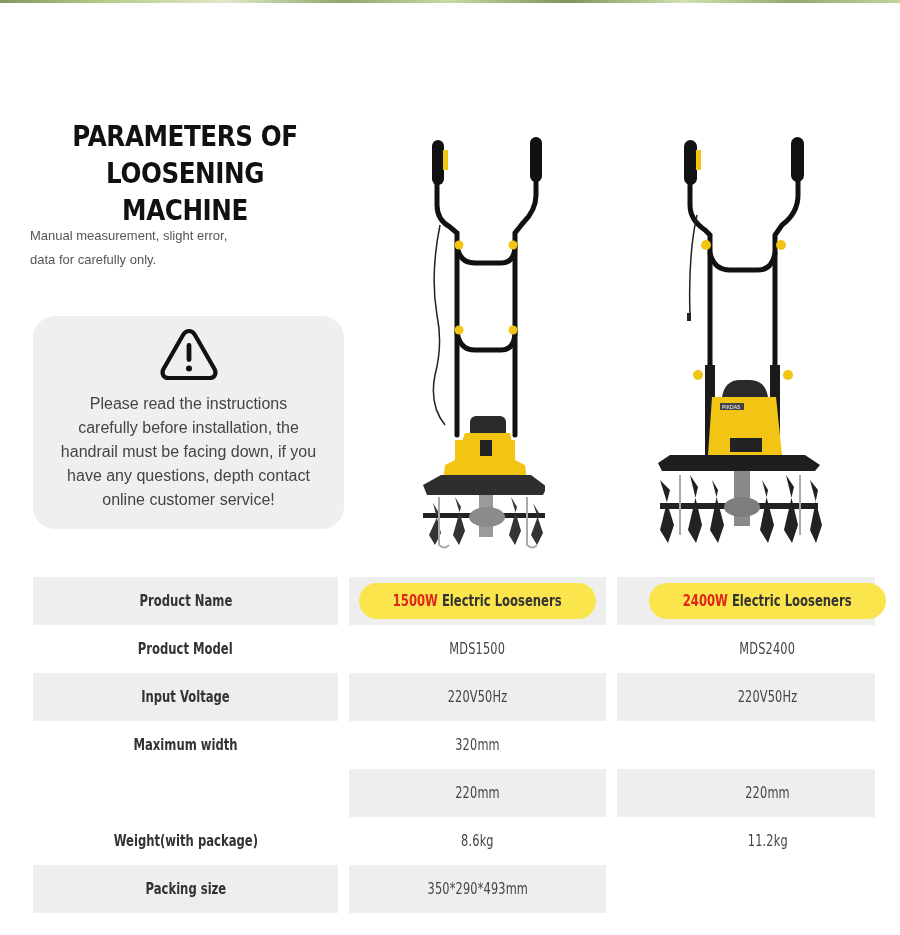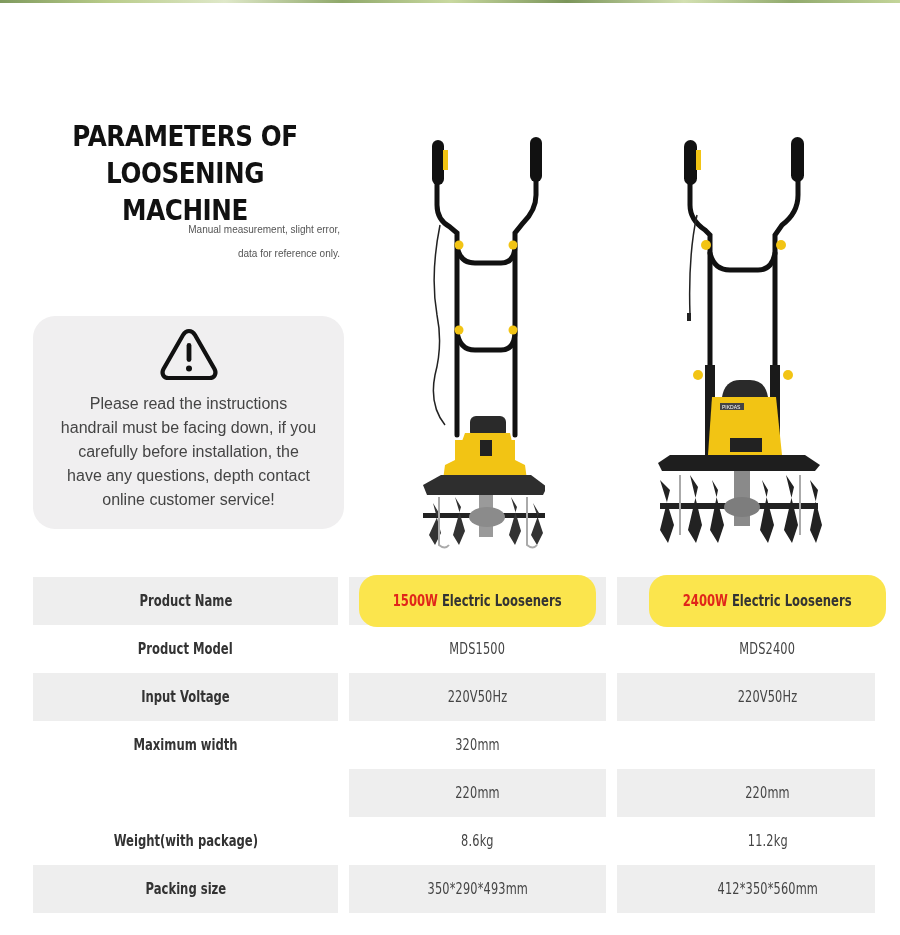--- a/index.html
+++ b/index.html
@@ -15,22 +15,22 @@
     position: absolute; left: 30px; top: 118px; width: 310px;
     text-align: center;
     font-family: "DejaVu Sans", sans-serif; font-weight: bold;
     font-size: 28px; line-height: 37px; letter-spacing: -0.5px;
     color: #111;
     transform: scaleX(0.88); transform-origin: center top;
   }
   .title span { display: block; }
 
   .subtitle {
-    position: absolute; left: 30px; top: 218px; width: 310px;
-    text-align: right; font-size: 10px; line-height: 24px; color: #555;
+    position: absolute; left: 30px; top: 224px; width: 310px;
+    text-align: left; font-size: 13px; line-height: 24px; color: #555;
   }
   .subtitle span { display: block; }
 
   .notice {
     position: absolute; left: 33px; top: 316px; width: 311px; height: 213px;
     background: #f0eff0; border-radius: 22px;
     text-align: center;
   }
   .notice .warn-icon { position: absolute; left: 125px; top: 10px; width: 62px; height: 56px; }
   .notice .notice-text {
@@ -53,53 +53,53 @@
   }
   .spec-row.shaded .spec-cell { background: #eeeeee; }
   .c1 { left: 0; width: 305px; }
   .c2 { left: 316px; width: 257px; }
   .c3 { left: 584px; width: 258px; padding-left: 43px; }
   .label { font-weight: bold; color: #333; transform: scaleX(0.86); }
   .value { color: #444; transform: scaleX(0.84); letter-spacing: 0.2px; }
 
   .name-pill {
     display: inline-flex; align-items: center; justify-content: flex-end;
-    height: 52px; padding: 0 20px; border-radius: 18px;
+    height: 36px; padding: 0 20px; border-radius: 18px;
     background: #fbe54d;
     font-weight: bold; font-size: 15px; color: #333;
     white-space: nowrap;
   }
   .name-pill .inner { display: inline-block; transform: scaleX(0.86); }
   .name-pill .watt { color: #e0261a; }
 </style>
 </head>
 <body>
 
 <div class="top-strip"></div>
 
 <h1 class="title">
   <span>PARAMETERS OF</span>
   <span>LOOSENING MACHINE</span>
 </h1>
 
 <p class="subtitle">
   <span>Manual measurement, slight error,</span>
-  <span>data for reference only.</span>
+  <span>data for carefully only.</span>
 </p>
 
 <div class="notice">
   <svg class="warn-icon" viewBox="0 0 62 56">
     <path d="M31 5 C28 5 26.5 6.5 25 9 L5.5 43 C3 47.5 5.5 52 10.5 52 L51.5 52 C56.5 52 59 47.5 56.5 43 L37 9 C35.5 6.5 34 5 31 5 Z" fill="none" stroke="#111" stroke-width="4.2" stroke-linejoin="round"></path>
     <rect x="28.6" y="17" width="4.8" height="19" rx="2.4" fill="#111"></rect>
     <circle cx="31" cy="42.5" r="3" fill="#111"></circle>
   </svg>
   <div class="notice-text">
     <span>Please read the instructions</span>
+    <span>carefully before installation, the</span>
     <span>handrail must be facing down, if you</span>
-    <span>carefully before installation, the</span>
     <span>have any questions, depth contact</span>
     <span>online customer service!</span>
   </div>
 </div>
 
 <svg class="product-img p1" viewBox="0 0 130 420">
   <g fill="none" stroke="#111" stroke-width="5" stroke-linecap="round">
     <path d="M22 15 L22 70 Q22 85 35 92 L42 98 L42 300"></path>
     <path d="M121 10 L121 60 Q121 75 108 88 L100 98 L100 300"></path>
     <path d="M42 110 Q44 128 60 128 L86 128 Q100 128 100 110"></path>
@@ -252,17 +252,14 @@
       </div>
   </div>
 
   <div class="spec-row shaded">
     <div class="spec-cell c1">
         <span class="label">Packing size</span>
       </div>
     <div class="spec-cell c2">
         <span class="value">350*290*493mm</span>
       </div>
-    <div class="spec-cell c3">
-        <span class="value">412*350*560mm</span>
-      </div>
   </div>
 </div>
 
 </body></html>

